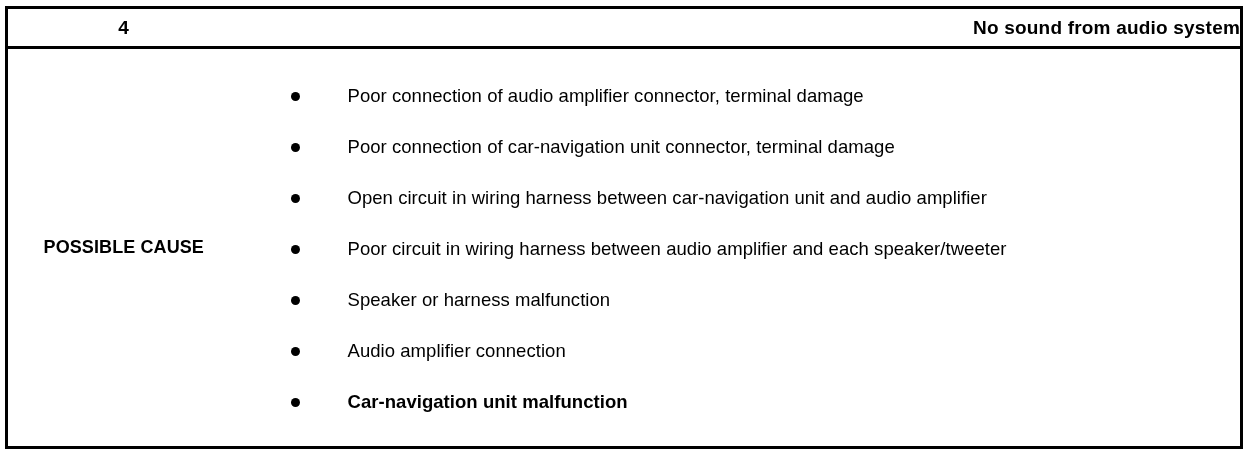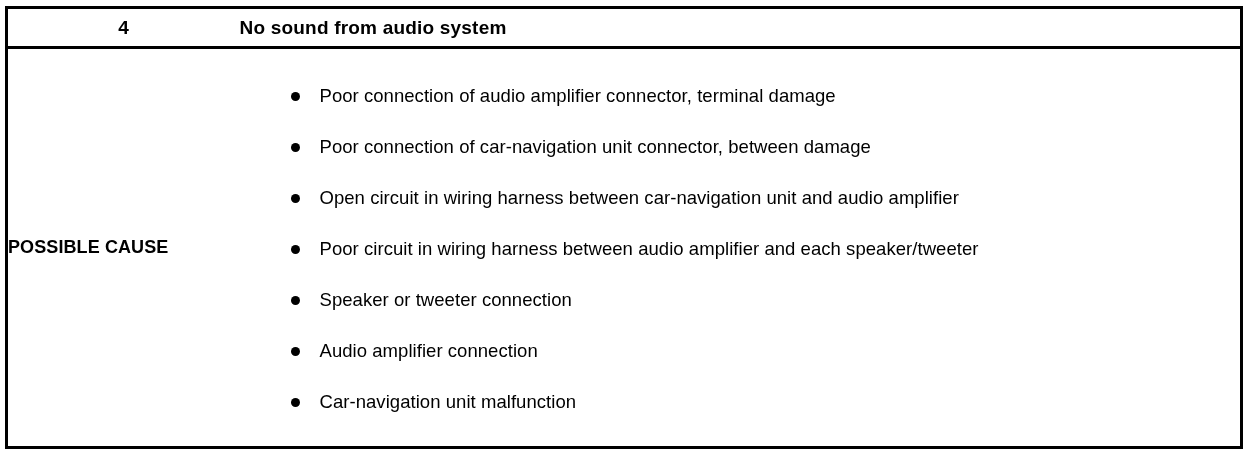--- a/index.html
+++ b/index.html
@@ -57,30 +57,30 @@
 
   .cell-number {
     text-align: center;
     font-weight: bold;
     font-size: 19px;
     border-right: 3px solid #000000;
     letter-spacing: 0.2px;
   }
 
   .cell-title {
-    text-align: left;
+    text-align: right;
     font-weight: bold;
     font-size: 19px;
     letter-spacing: 0.2px;
     padding: 0 8px;
   }
 
   
   .cell-cause-label {
-    text-align: left;
+    text-align: center;
     font-weight: bold;
     font-size: 18px;
     border-right: 3px solid #000000;
     padding-left: 8px;
     letter-spacing: 0.1px;
     white-space: nowrap;
   }
 
   .cell-causes {
     padding: 0;
@@ -99,34 +99,36 @@
     padding-left: 80px;
     margin: 0 0 25px 0;
     font-size: 18.5px;
     line-height: 26px;
     letter-spacing: 0.05px;
     color: #000000;
   }
 
   .cause-item:last-child {
     margin-bottom: 0;
+    font-weight: bold;
   }
 
   .cause-item .bullet {
     position: absolute;
     left: 51px;
     top: 9px;
     width: 9px;
     height: 9px;
     background: #000000;
     border-radius: 50%;
   }
 
   .cause-item .cause-text {
     display: block;
+    margin-left: 28px;
   }
 </style>
 </head>
 <body>
 
 <div class="page">
 
   <table class="fault-table">
     <colgroup>
       <col class="col-label">
@@ -142,36 +144,36 @@
         <td class="cell-causes">
           <ul class="cause-list">
 
             <li class="cause-item">
               <span class="bullet"></span>
               <span class="cause-text">Poor connection of audio amplifier connector, terminal damage</span>
             </li>
 
             <li class="cause-item">
               <span class="bullet"></span>
-              <span class="cause-text">Poor connection of car-navigation unit connector, between damage</span>
+              <span class="cause-text">Poor connection of car-navigation unit connector, terminal damage</span>
             </li>
 
             <li class="cause-item">
               <span class="bullet"></span>
               <span class="cause-text">Open circuit in wiring harness between car-navigation unit and audio amplifier</span>
             </li>
 
             <li class="cause-item">
               <span class="bullet"></span>
               <span class="cause-text">Poor circuit in wiring harness between audio amplifier and each speaker/tweeter</span>
             </li>
 
             <li class="cause-item">
               <span class="bullet"></span>
-              <span class="cause-text">Speaker or tweeter connection</span>
+              <span class="cause-text">Speaker or harness malfunction</span>
             </li>
 
             <li class="cause-item">
               <span class="bullet"></span>
               <span class="cause-text">Audio amplifier connection</span>
             </li>
 
             <li class="cause-item">
               <span class="bullet"></span>
               <span class="cause-text">Car-navigation unit malfunction</span>

